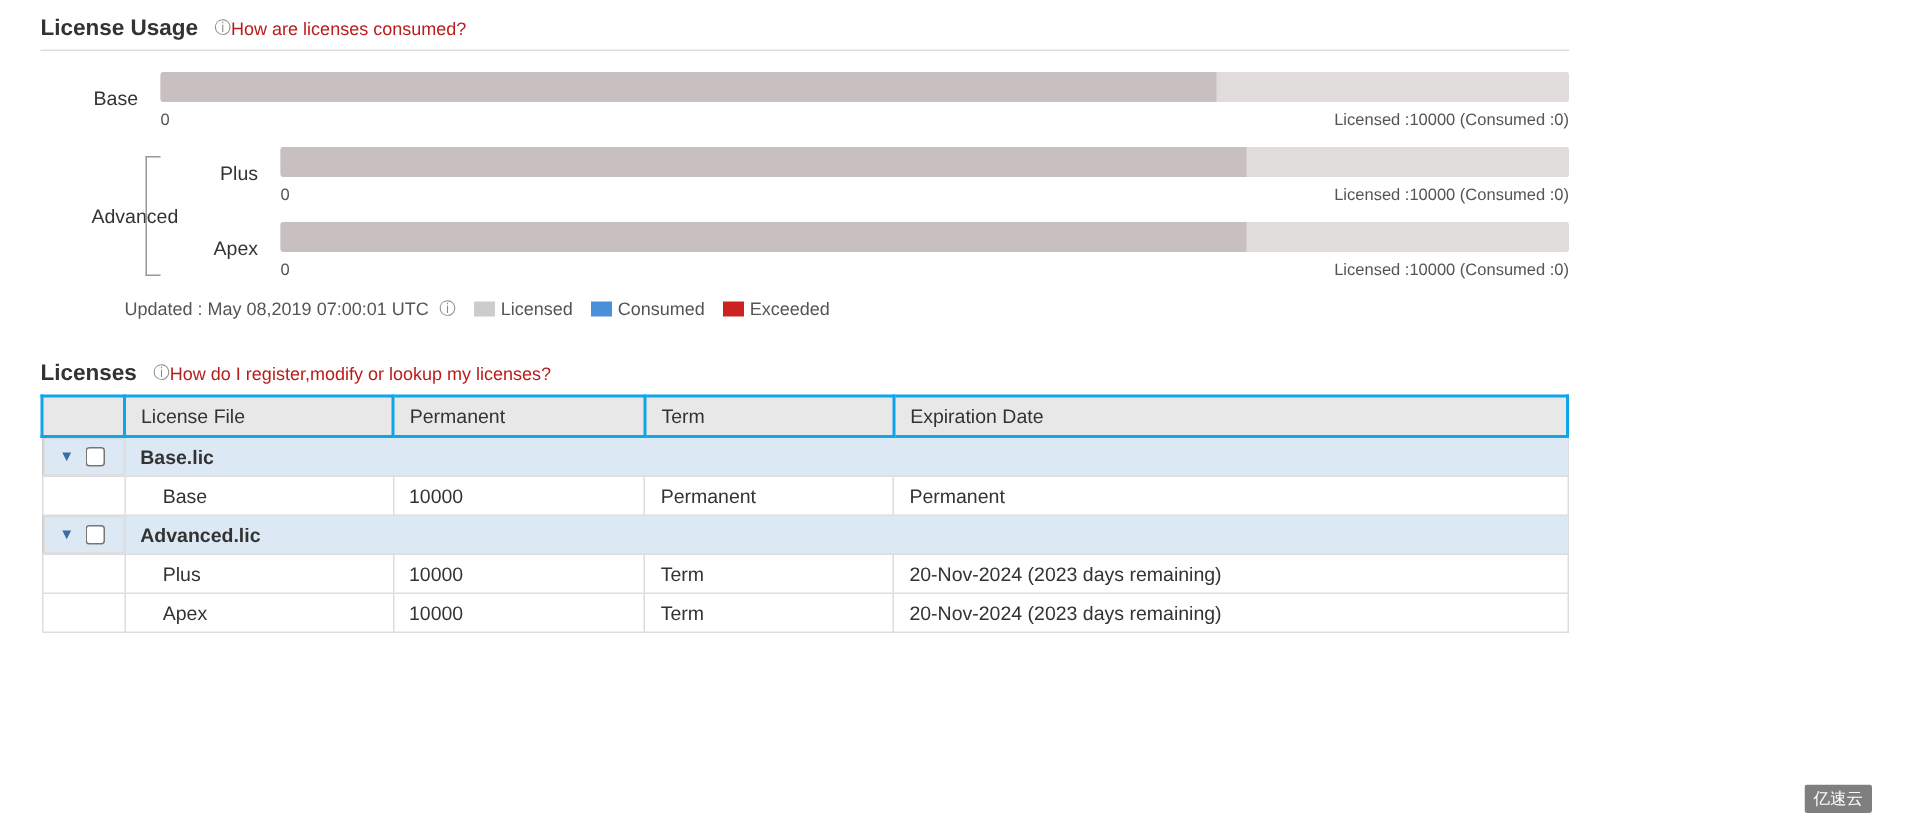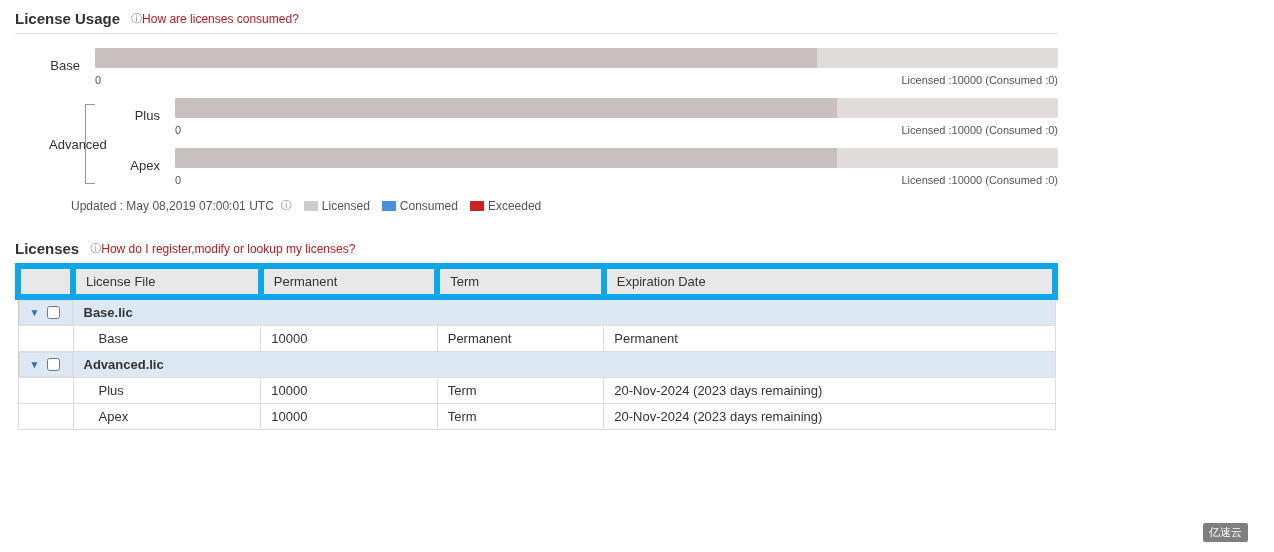--- a/index.html
+++ b/index.html
@@ -1,18 +1,18 @@
 <!DOCTYPE html>
 <html><head>
   <meta charset="utf-8">
   <style>
     * { box-sizing: border-box; margin: 0; padding: 0; }
     body { font-family: Arial, sans-serif; font-size: 13px; color: #333; background: #fff; }
 
-    .page-container { width: 1073px; min-height: 552px; background: #fff; padding: 10px 15px; }
+    .page-container { width: 1073px; min-height: 552px; background: #fff; padding: 10px 27px; }
 
     
     .section-title { font-size: 15px; font-weight: bold; display: inline-block; margin-right: 8px; }
     .section-info { font-size: 12px; color: #b91c1c; }
     .section-header { display: flex; align-items: center; margin-bottom: 6px; }
 
     
     .tabs { display: flex; margin-bottom: 8px; }
     .tab { padding: 4px 12px; border: 1px solid #ccc; background: #f0f0f0; cursor: pointer; font-size: 13px; }
     .tab.active { background: #3a6ea5; color: #fff; border-color: #3a6ea5; }
@@ -37,21 +37,21 @@
     .legend-licensed { background: #ccc; }
     .legend-consumed { background: #4a90d9; }
     .legend-exceeded { background: #cc2222; }
 
     
     .licenses-section { margin-top: 18px; }
     .licenses-header { display: flex; align-items: center; margin-bottom: 6px; }
     .btn { padding: 3px 10px; border: 1px solid #aaa; background: #f0f0f0; cursor: pointer; font-size: 12px; margin-right: 6px; border-radius: 2px; }
 
     .licenses-table { width: 100%; border-collapse: collapse; border: 1px solid #ccc; }
-    .licenses-table th { background: #e8e8e8; border: 6px solid #0ea5e9; padding: 5px 10px; text-align: left; font-size: 13px; font-weight: normal; color: #333; }
+    .licenses-table th { background: #e8e8e8; border: 2px solid #0ea5e9; padding: 5px 10px; text-align: left; font-size: 13px; font-weight: normal; color: #333; }
     .licenses-table td { border: 1px solid #ddd; padding: 5px 10px; font-size: 13px; }
     .row-group-header { background: #dde8f5; }
     .row-group-header td { font-weight: bold; font-size: 13px; }
     .row-detail { background: #fff; }
     .row-detail td { }
     .expand-icon { color: #3a6ea5; font-size: 10px; margin-right: 4px; cursor: pointer; }
     .checkbox { width: 13px; height: 13px; }
     .indent { padding-left: 25px !important; }
     .info-icon { font-size: 11px; color: #888; cursor: help; margin-left: 3px; }
 

